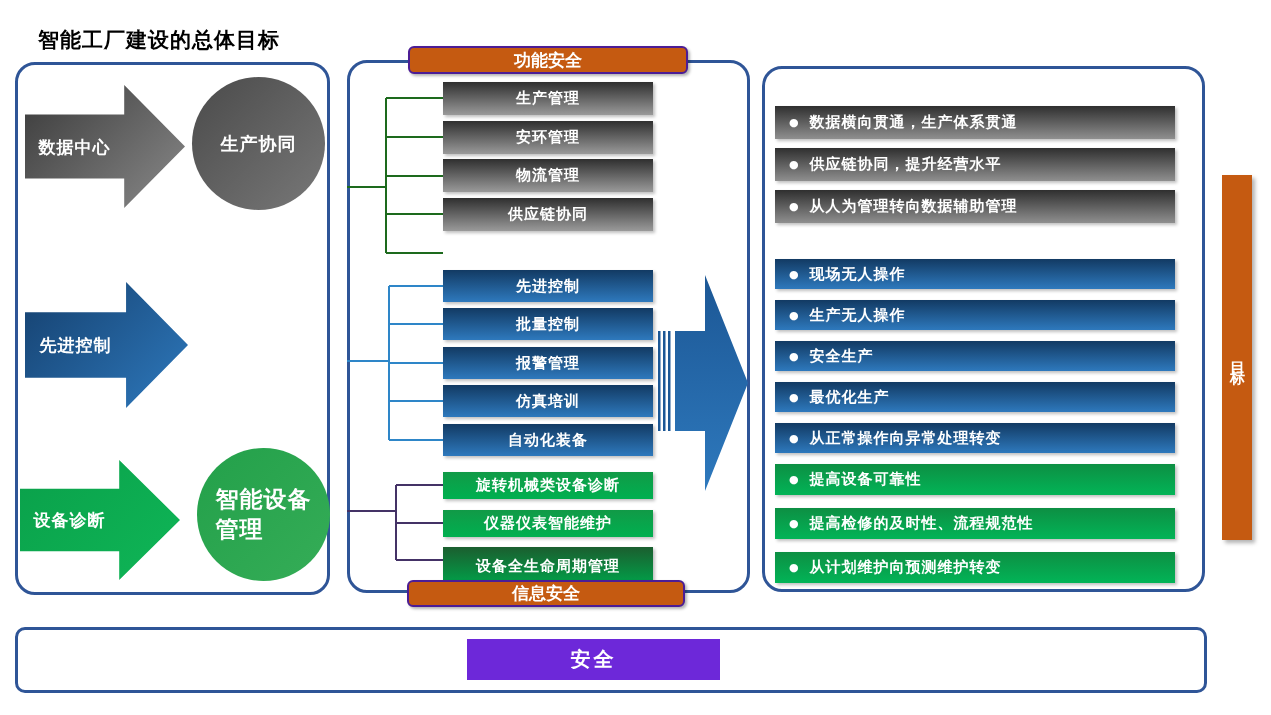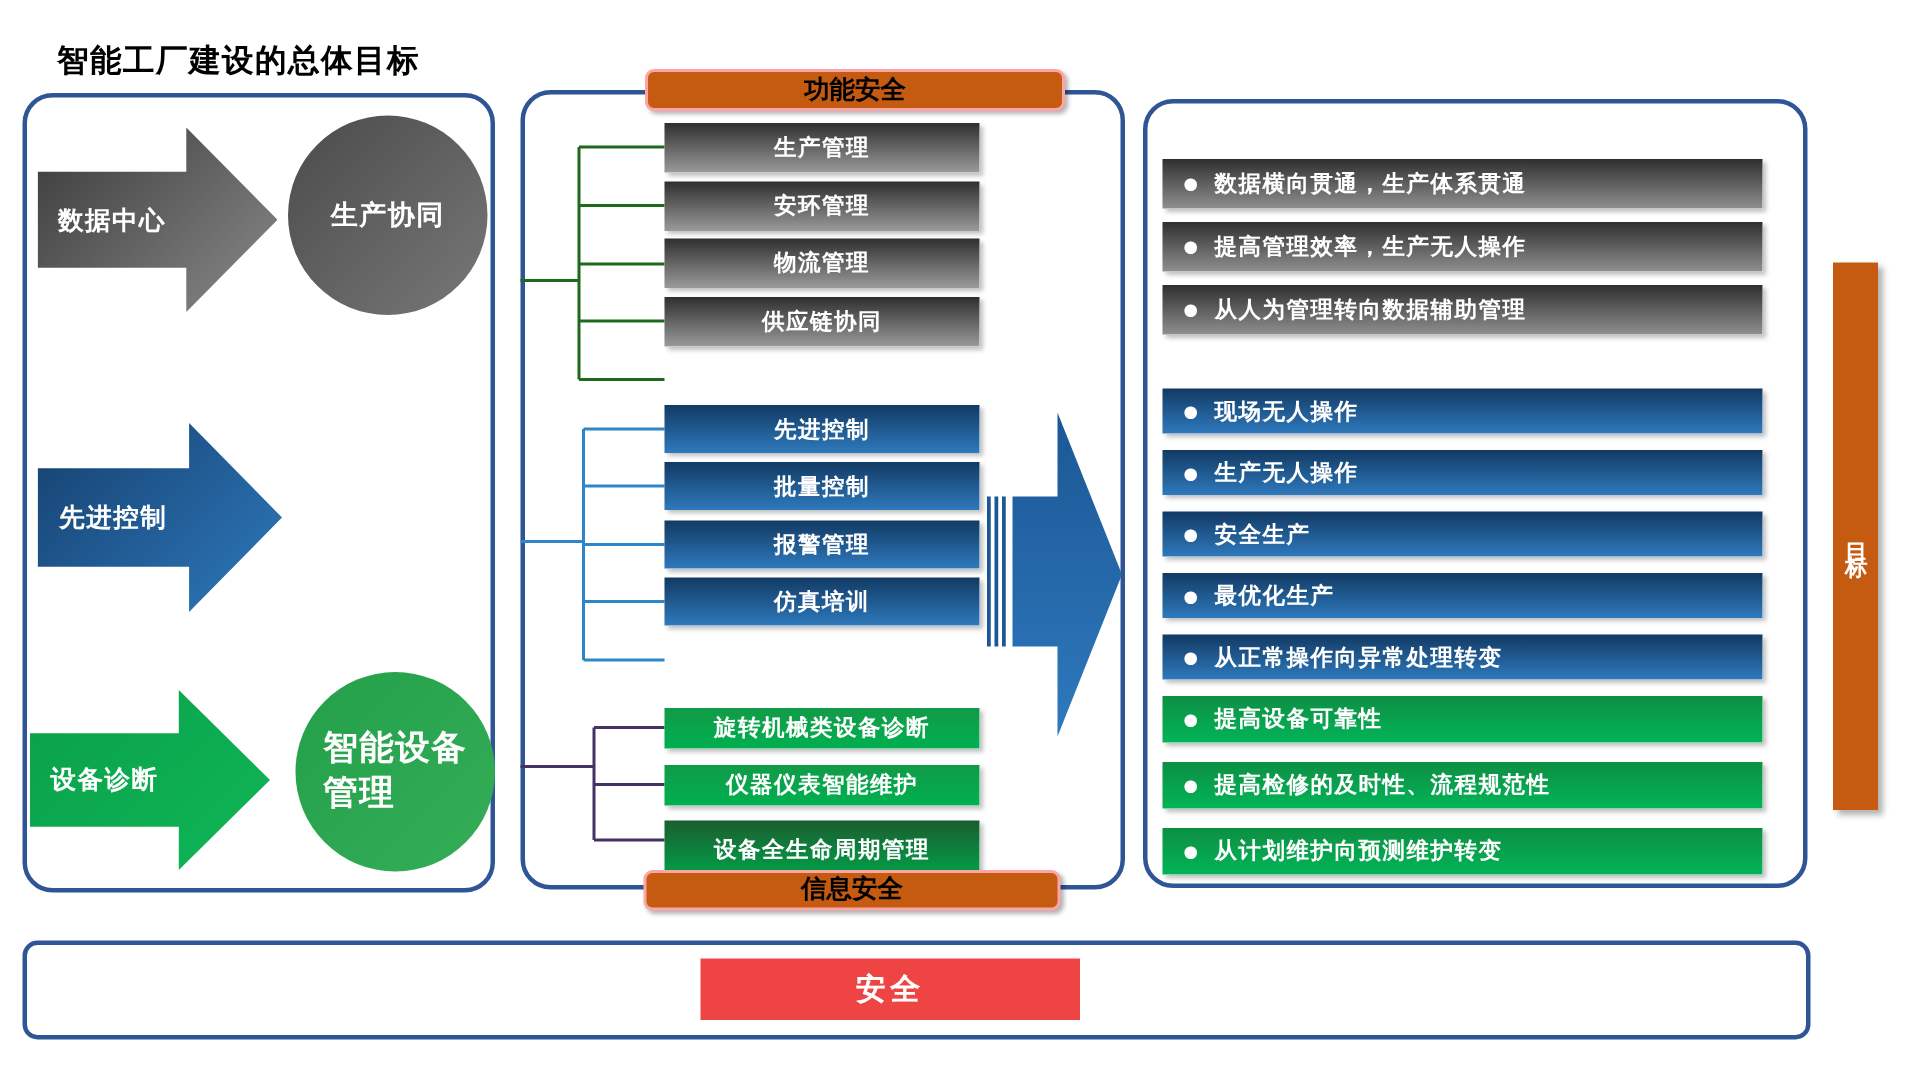--- a/index.html
+++ b/index.html
@@ -56,32 +56,32 @@
     position:absolute;left:775px;width:400px;z-index:3;color:#fff;font-weight:bold;
     font-size:15px;display:flex;align-items:center;gap:10px;padding-left:14px;
     box-sizing:border-box;letter-spacing:1px;box-shadow:2px 2px 3px rgba(0,0,0,.25);
   }
   .rbar .bullet{font-size:11px;line-height:1;}
   .rbar-gray{background:linear-gradient(180deg,#2f2f2f,#8f8f8f);}
   .rbar-blue{background:linear-gradient(180deg,#123a63,#2e79bd);}
   .rbar-green{background:linear-gradient(180deg,#0d8f43,#02b457);}
   
   .banner{
-    position:absolute;background:#c55a11;border:2px solid #fca5a5;border-radius:6px;
-    color:#000000;font-weight:bold;text-align:center;z-index:4;
-    box-shadow:2px 2px 3px rgba(0,0,0,.3);box-sizing:border-box;margin-left:22px;
+    position:absolute;background:#c55a11;border:2px solid #4c1d95;border-radius:6px;
+    color:#ffffff;font-weight:bold;text-align:center;z-index:4;
+    box-shadow:2px 2px 3px rgba(0,0,0,.3);box-sizing:border-box;
   }
   .side-label{
     position:absolute;left:1222px;top:175px;width:30px;height:365px;background:#c55a11;
     color:#fff;font-size:15px;font-weight:bold;display:flex;align-items:center;
     justify-content:center;writing-mode:vertical-lr;text-orientation:upright;
     letter-spacing:8px;z-index:3;box-shadow:3px 3px 4px rgba(0,0,0,.3);
   }
   .red-banner{
-    position:absolute;left:467px;top:639px;width:253px;height:41px;background:#ef4444;
+    position:absolute;left:467px;top:639px;width:253px;height:41px;background:#6d28d9;
     color:#fff;font-size:20px;font-weight:bold;display:flex;align-items:center;
     justify-content:center;letter-spacing:3px;z-index:3;
   }
 </style>
 </head>
 <body>
 
 <div id="canvas">
 
   <div class="page-title">智能工厂建设的总体目标</div>
@@ -133,32 +133,33 @@
 
   <div class="mbar bar-gray" style="top:82px;height:33px;">生产管理</div>
   <div class="mbar bar-gray" style="top:121px;height:33px;">安环管理</div>
   <div class="mbar bar-gray" style="top:159px;height:33px;">物流管理</div>
   <div class="mbar bar-gray" style="top:198px;height:33px;">供应链协同</div>
 
   <div class="mbar bar-blue" style="top:270px;height:32px;">先进控制</div>
   <div class="mbar bar-blue" style="top:308px;height:32px;">批量控制</div>
   <div class="mbar bar-blue" style="top:347px;height:32px;">报警管理</div>
   <div class="mbar bar-blue" style="top:385px;height:32px;">仿真培训</div>
+  <div class="mbar bar-blue" style="top:424px;height:32px;">自动化装备</div>
 
   <div class="mbar bar-green" style="top:472px;height:27px;text-align:right;">旋转机械类设备诊断</div>
   <div class="mbar bar-green" style="top:510px;height:27px;">仪器仪表智能维护</div>
   <div class="mbar bar-green-dark" style="top:547px;height:38px;">设备全生命周期管理</div>
 
   <div class="rbar rbar-gray" style="top:106px;height:33px;">
     <span class="bullet">●</span>
     <span>数据横向贯通，生产体系贯通</span>
   </div>
   <div class="rbar rbar-gray" style="top:148px;height:33px;">
     <span class="bullet">●</span>
-    <span>提高管理效率，生产无人操作</span>
+    <span>供应链协同，提升经营水平</span>
   </div>
   <div class="rbar rbar-gray" style="top:190px;height:33px;">
     <span class="bullet">●</span>
     <span>从人为管理转向数据辅助管理</span>
   </div>
 
   <div class="rbar rbar-blue" style="top:259px;height:30px;">
     <span class="bullet">●</span>
     <span>现场无人操作</span>
   </div>

